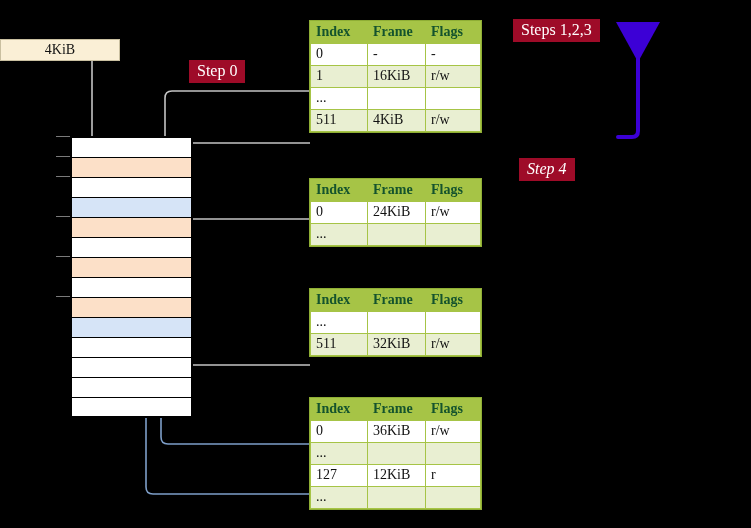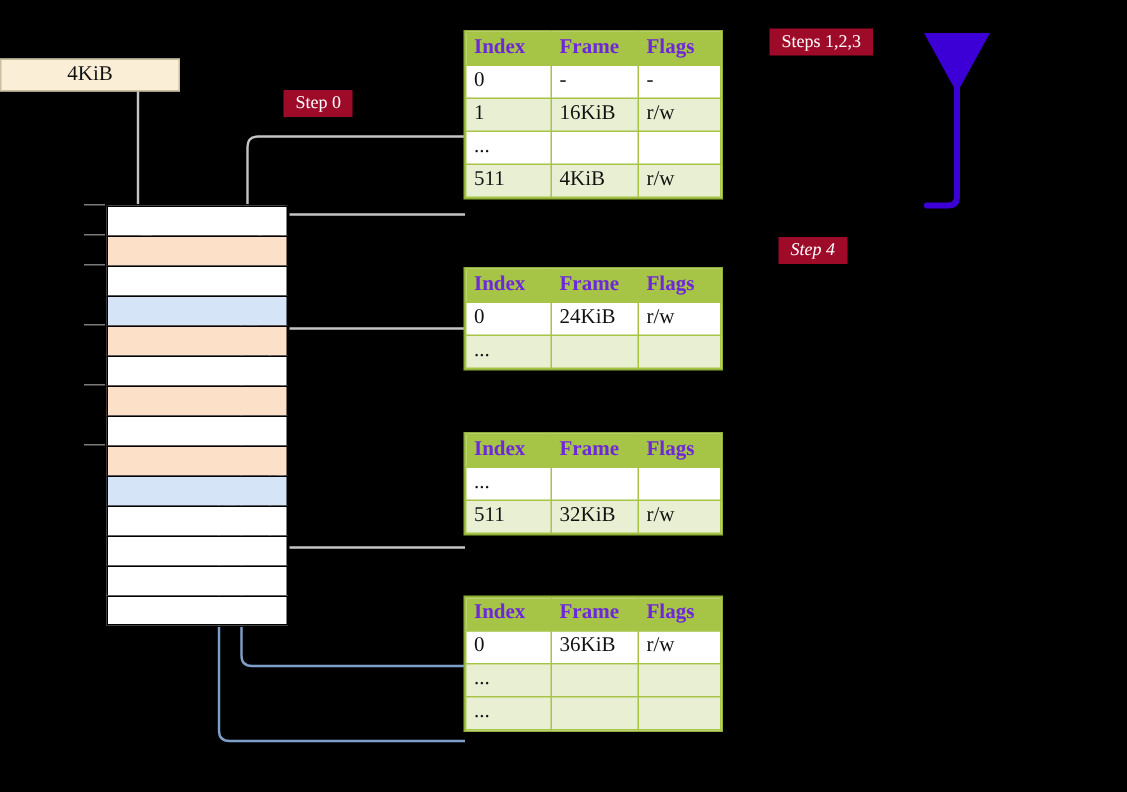--- a/index.html
+++ b/index.html
@@ -39,21 +39,21 @@
     align-items: center;
     justify-content: center;
     font-size: 14px;
     color: #111;
     z-index: 10;
   }
   
   .badge {
     position: absolute;
     color: #ffffff;
-    font-size: 12px;
+    font-size: 16px;
     padding: 2px 8px 3px 8px;
     white-space: nowrap;
     z-index: 12;
     line-height: 1.1;
   }
   .badge-red   { background: #9E0B28; }
   .badge-blue  { background: #6A0DEE; }
 
   #badge-step0       { left: 189px; top: 41px; margin-top: 19px; }
   #badge-step123     { left: 513px; top: 19px; }
@@ -108,21 +108,21 @@
     padding: 2px 5px 3px 5px;
     color: #111111;
     height: 19px;
     box-sizing: border-box;
     text-align: left;
     font-weight: normal;
     vertical-align: middle;
   }
   .ptable th {
     background: #A6C446;
-    color: #6d28d9;
+    color: #14532d;
     font-weight: bold;
     font-size: 14px;
   }
   .ptable tr.alt td { background: #E9EFD2; }
   .ptable td.hl { background: #FAFA8C; }
   .col-index { width: 57px; }
   .col-frame { width: 58px; }
   .col-flags { width: 55px; }
 
   #table0 { left: 310px; top: 21px; }
@@ -252,20 +252,25 @@
         <tr>
           <td class="col-index">0</td>
           <td class="col-frame">36KiB</td>
           <td class="col-flags">r/w</td>
         </tr>
         <tr class="alt">
           <td class="col-index">...</td>
           <td class="col-frame"></td>
           <td class="col-flags"></td>
         </tr>
+        <tr>
+          <td class="col-index">127</td>
+          <td class="col-frame">12KiB</td>
+          <td class="col-flags">r</td>
+        </tr>
         <tr class="alt">
           <td class="col-index">...</td>
           <td class="col-frame"></td>
           <td class="col-flags"></td>
         </tr>
       </tbody>
     </table>
 
   <svg id="wires" viewBox="0 0 751 528">
     <defs>

